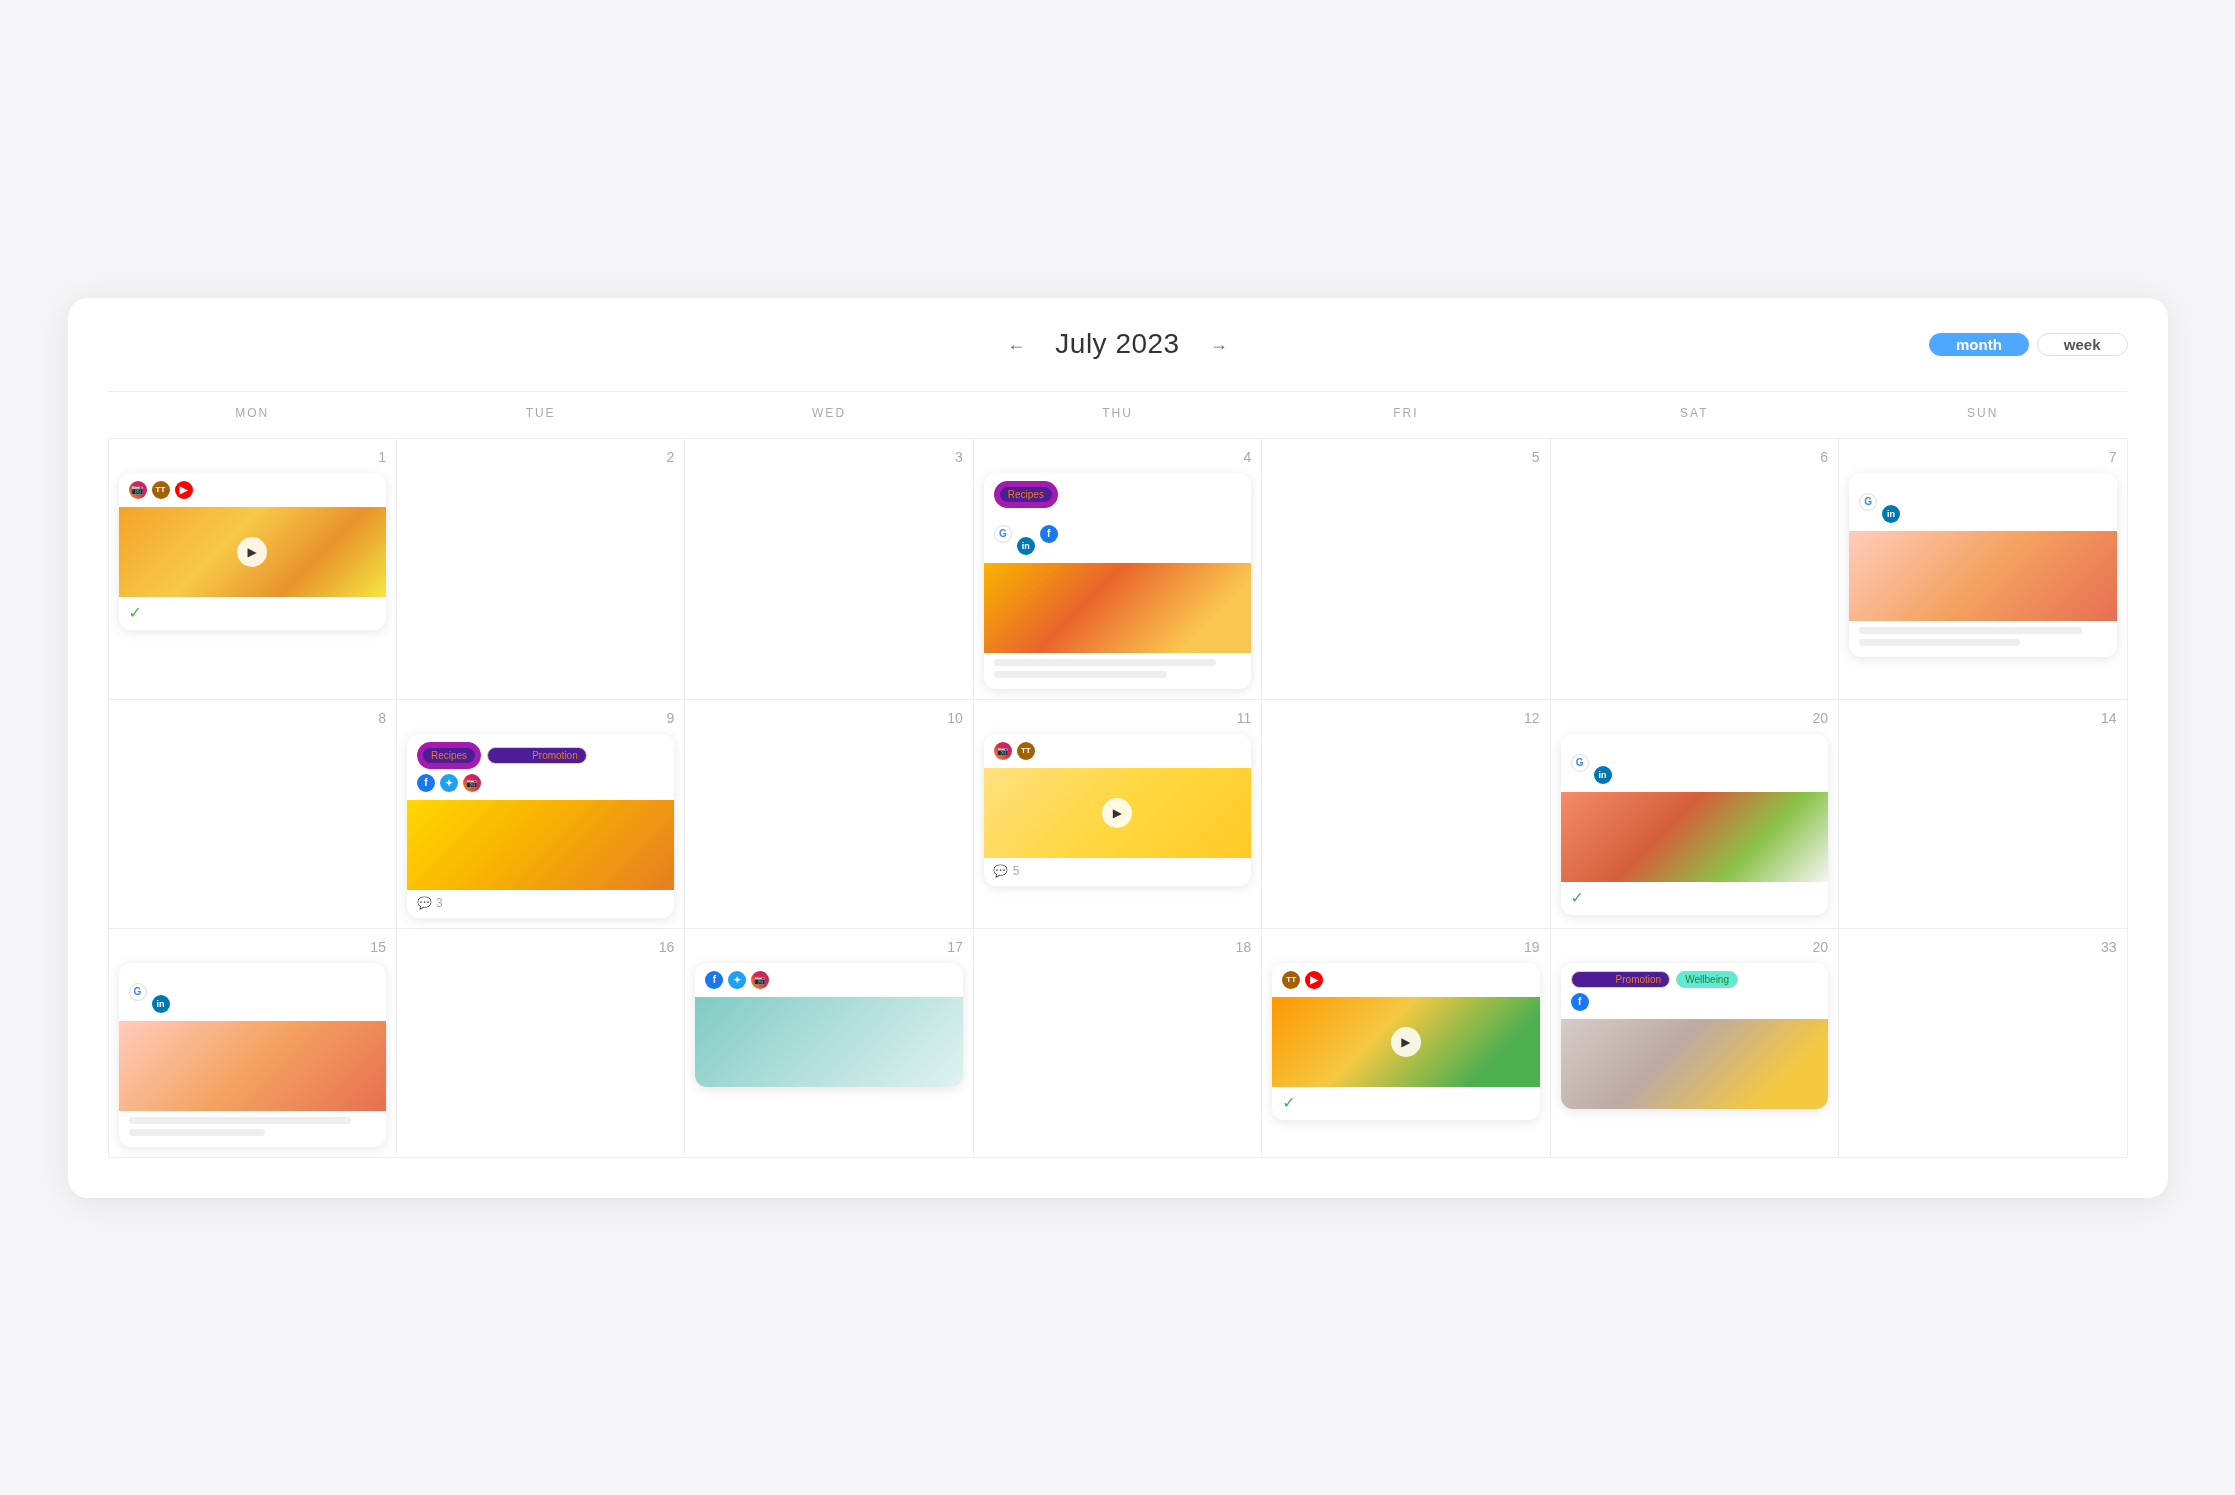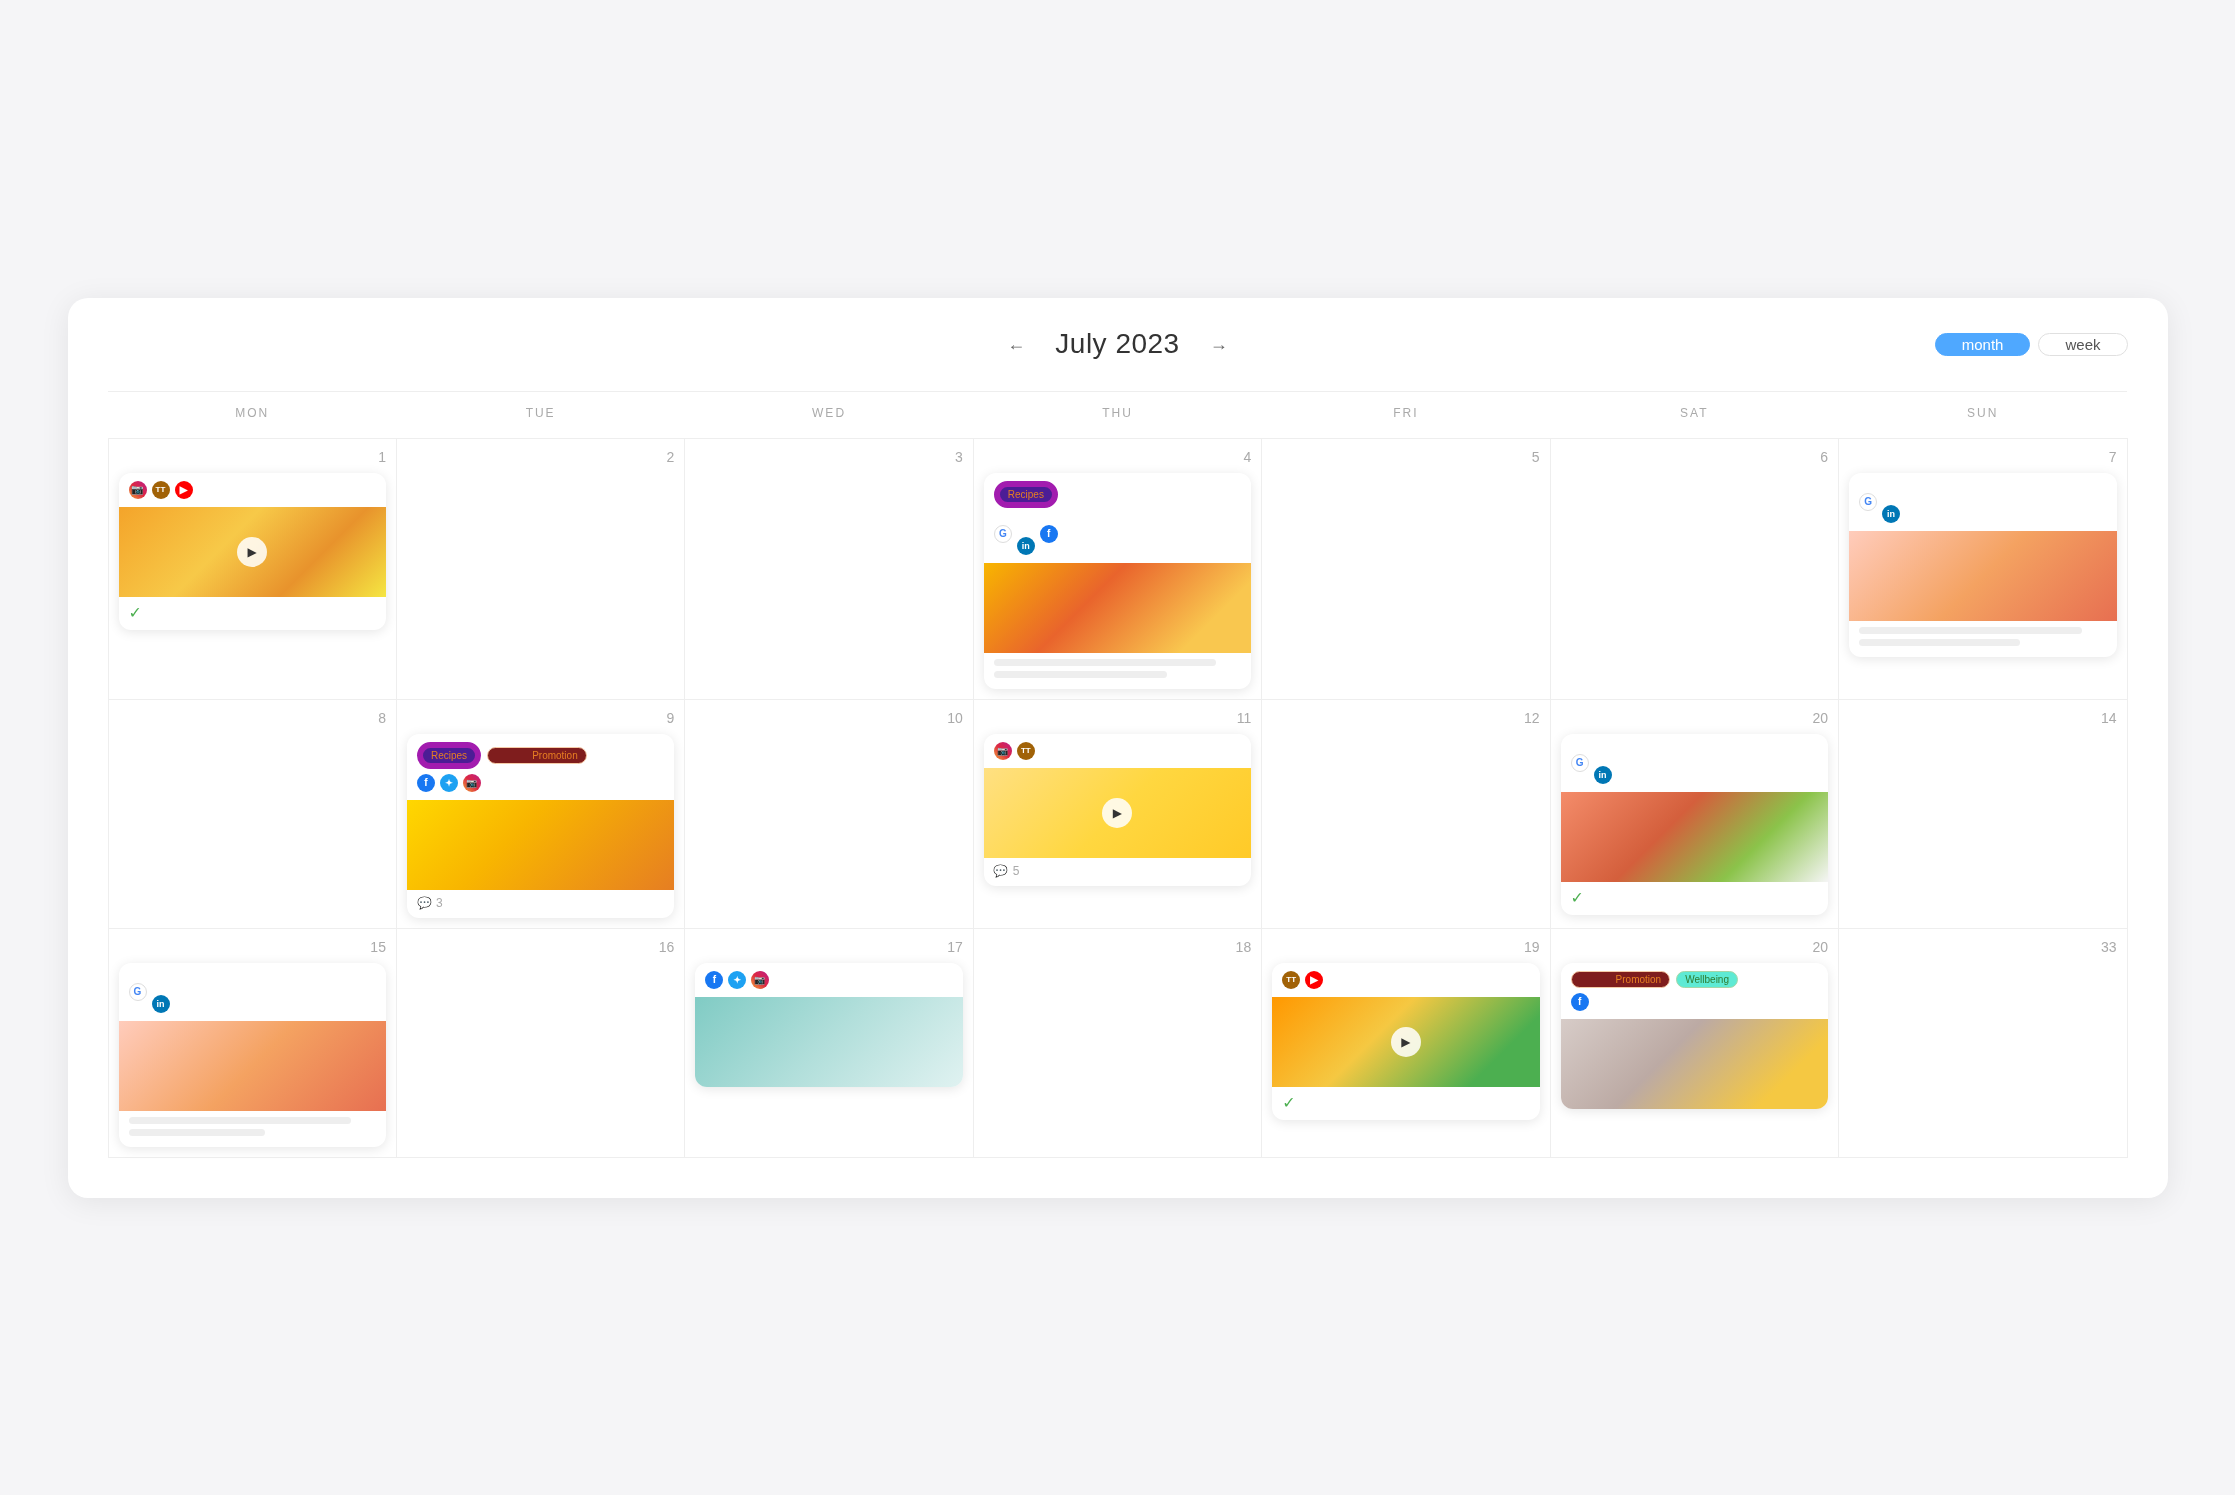--- a/index.html
+++ b/index.html
@@ -51,21 +51,21 @@
       right: 0;
       display: flex;
       gap: 8px;
     }
     .view-btn {
       padding: 2px 26px;
       border-radius: 50px;
       border: 1.5px solid #e0e0e0;
       font-size: 15px;
       cursor: pointer;
-      font-weight: 400;
+      font-weight: 700;
       background: white;
       color: #555;
     }
     .view-btn.active {
       background: #4fa8ff;
       border-color: #4fa8ff;
       color: white;
     }
     .calendar {
       width: 100%;
@@ -166,21 +166,21 @@
     }
     .tag-badge {
       display: inline-block;
       padding: 2px 8px;
       border-radius: 50px;
       font-size: 10px;
       font-weight: 500;
       margin-right: 3px;
     }
     .tag-recipes { background: #4c1d95; color: #e67e22; border: 6px solid #a21caf; }
-    .tag-promotion { background: #7f1d1d; color: #e67e22; border: 1px solid #f5cba7; padding-left: 44px; }
+    .tag-promotion { background: #4c1d95; color: #e67e22; border: 1px solid #f5cba7; padding-left: 44px; }
     .tag-wellbeing { background: #5eead4; color: #2e7d32; border: 1px solid #a5d6a7; }
     .play-btn {
       position: absolute;
       top: 50%;
       left: 50%;
       transform: translate(-50%, -50%);
       width: 30px;
       height: 30px;
       background: rgba(255,255,255,0.85);
       border-radius: 50%;

